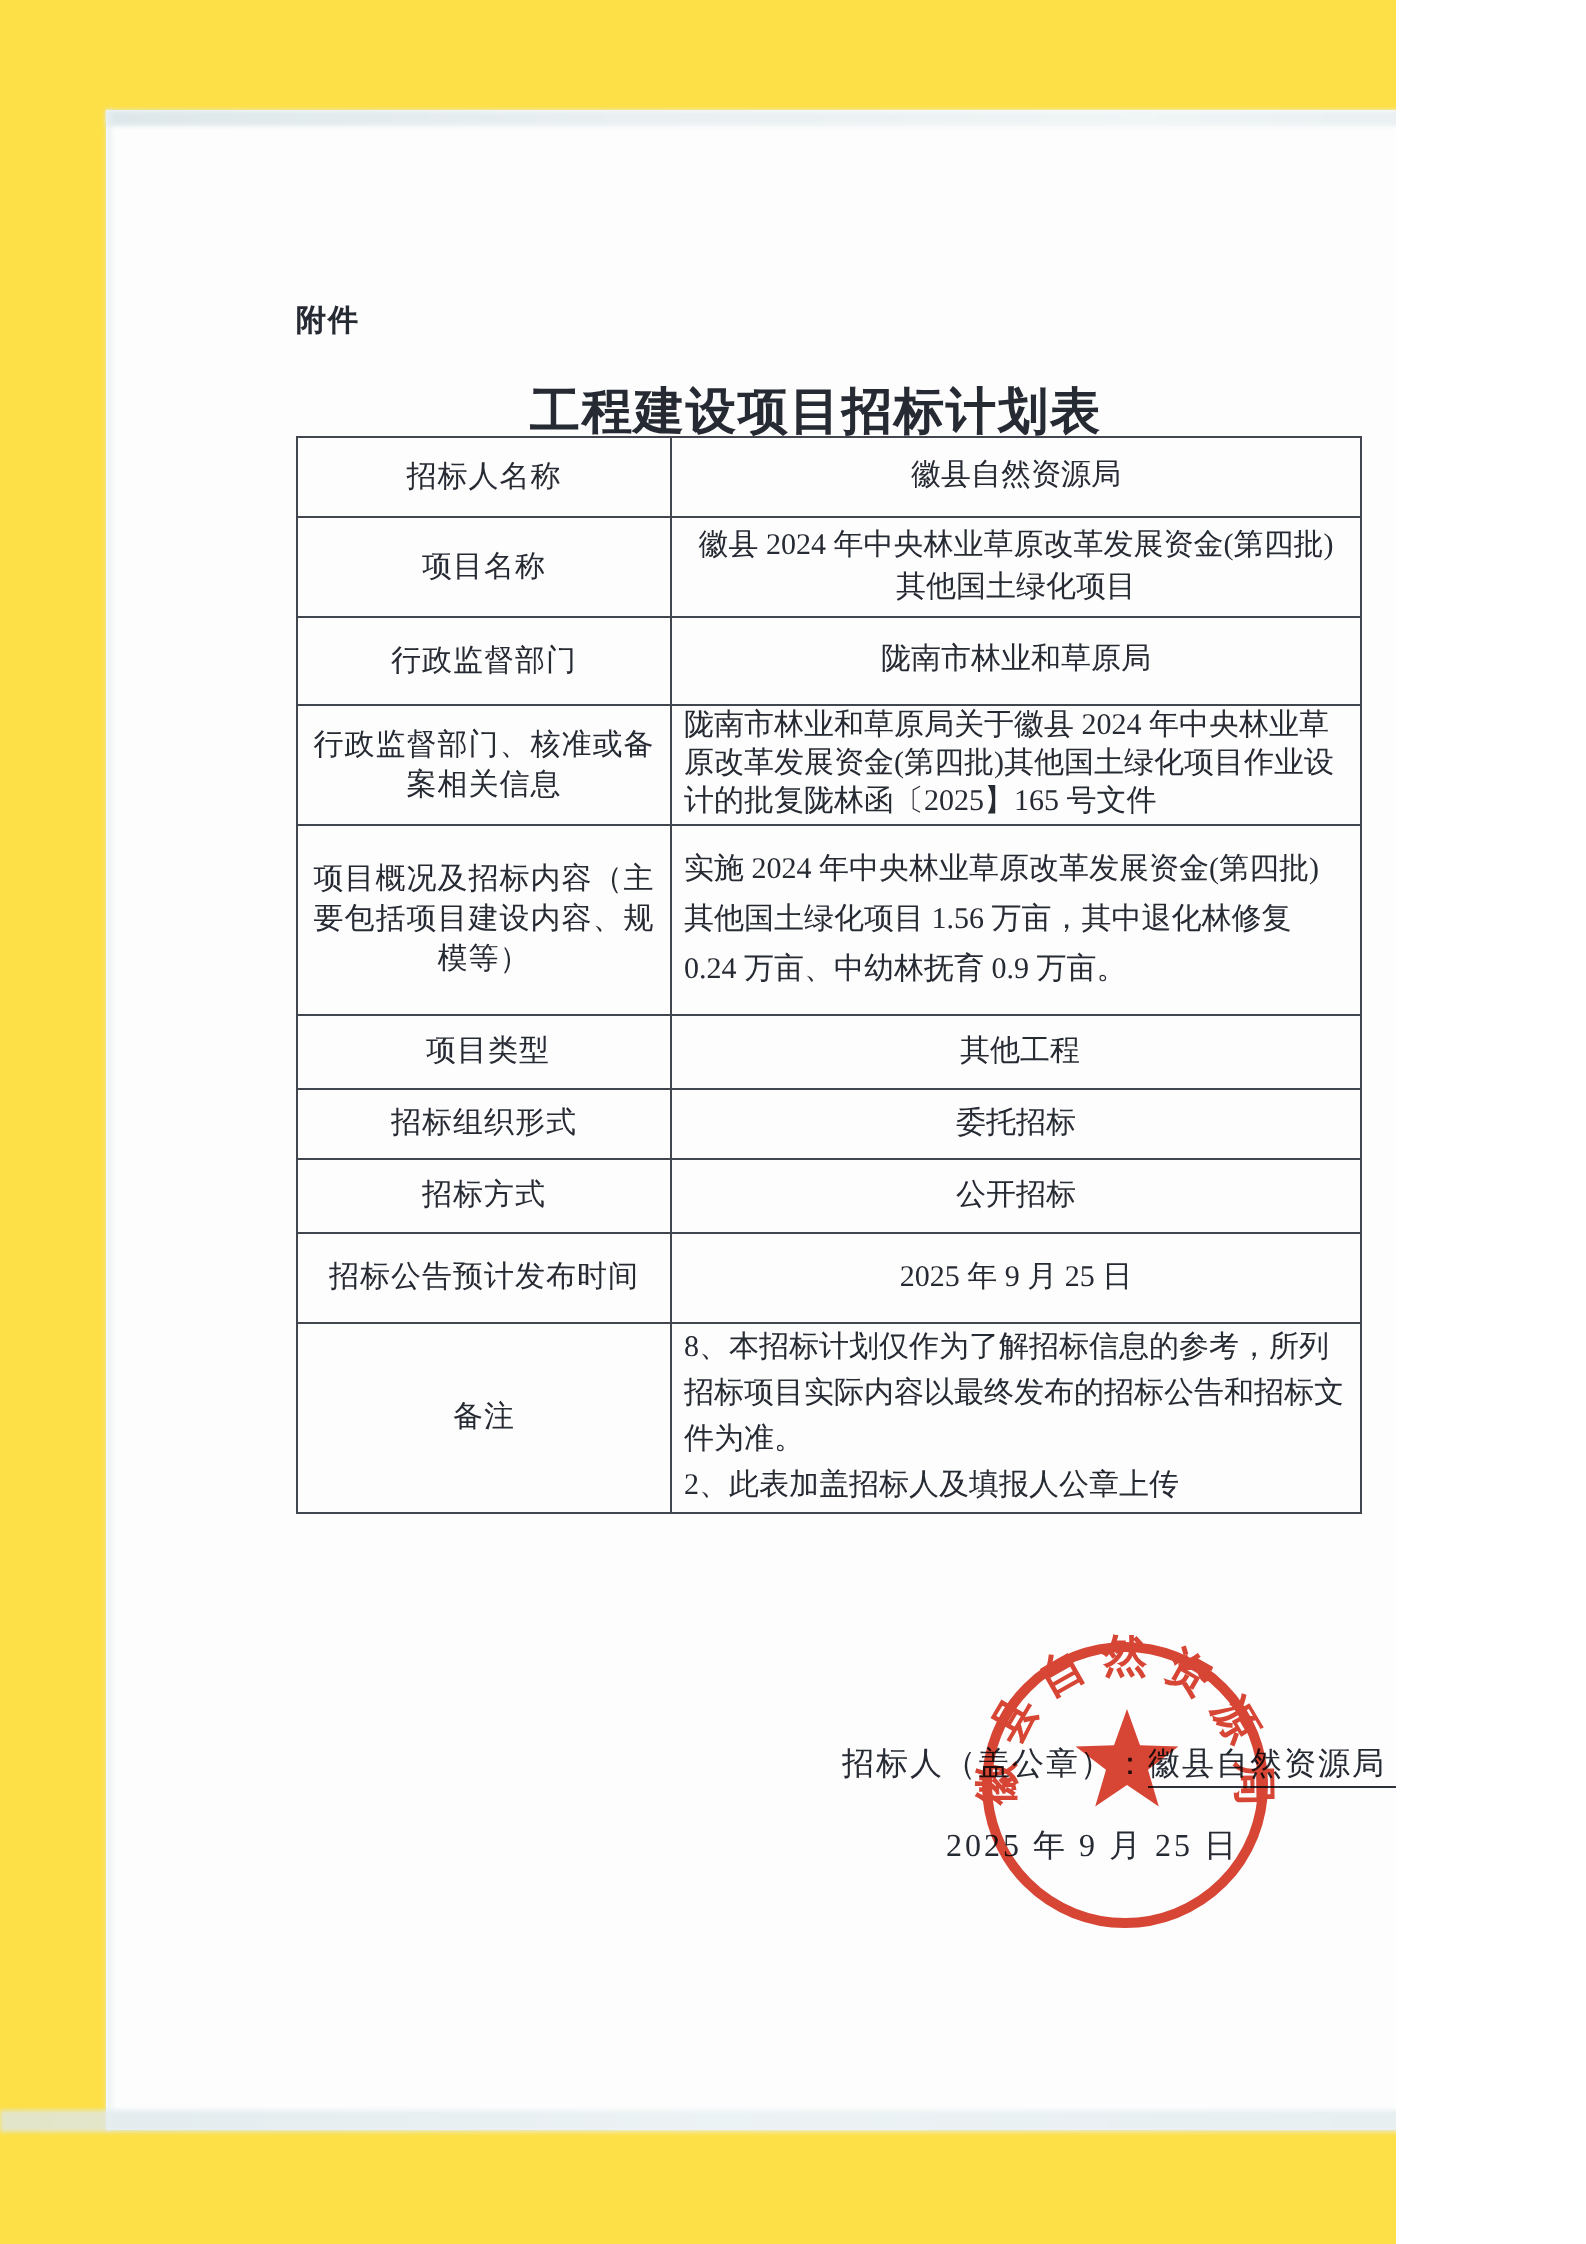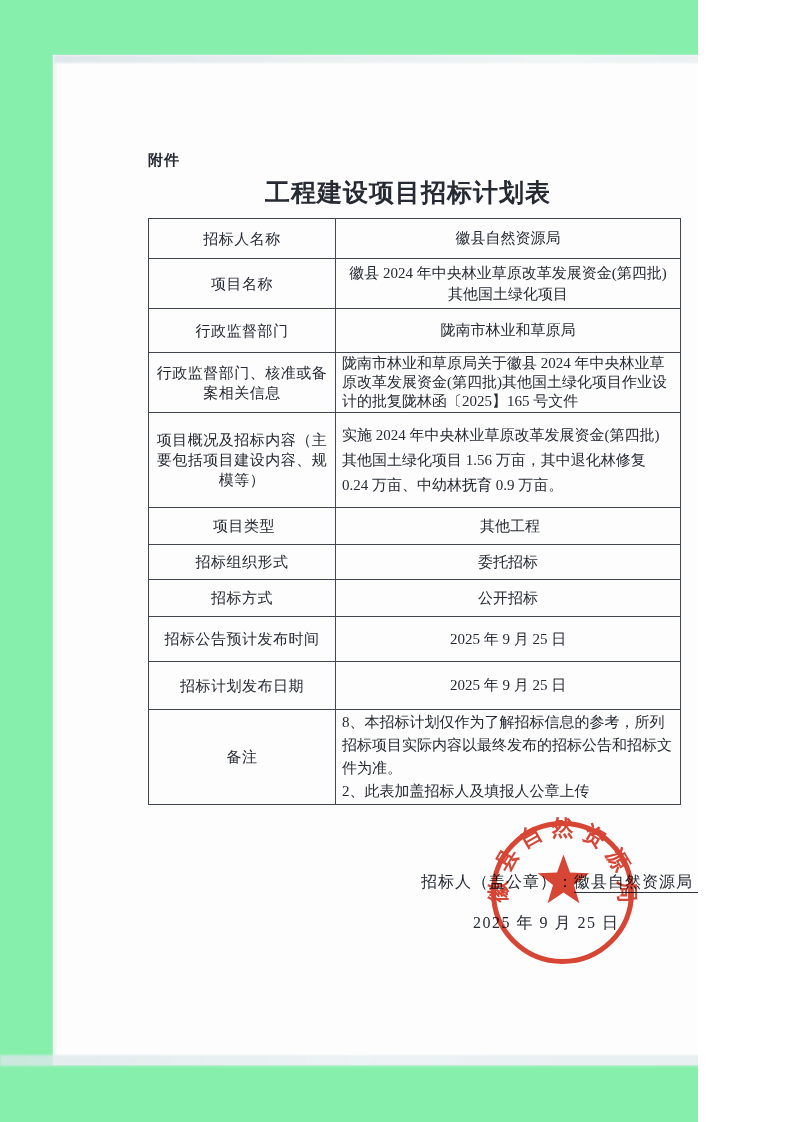--- a/index.html
+++ b/index.html
@@ -1,18 +1,18 @@
 <!DOCTYPE html>
 <html><head>
 <meta charset="utf-8">
 <style>
   html,body{margin:0;padding:0;background:#ffffff;}
   #stage{
     position:relative;width:698px;height:1122px;overflow:hidden;
-    background:#86efac;
+    background:#fde047;
     font-family:"Liberation Serif","DejaVu Serif",serif;
     color:#262a33;
   }
   
   #paper{
     position:absolute;left:53px;top:55px;width:740px;height:1010px;
     background:#fdfdfd;
   }
   .streak-top{
     position:absolute;left:53px;top:55px;width:740px;height:8px;
@@ -26,21 +26,21 @@
   }
   .edge-left{
     position:absolute;left:53px;top:55px;width:3px;height:1010px;
     background:#e6eef0;filter:blur(1px);opacity:.7;
   }
   .attachment{
     position:absolute;left:148px;top:151px;
     font-size:15px;font-weight:bold;letter-spacing:1px;
   }
   .doc-title{
-    position:absolute;left:148px;top:176px;width:506px;
+    position:absolute;left:148px;top:189px;width:506px;
     text-align:center;font-size:25px;font-weight:bold;letter-spacing:1px;
     padding-left:14px;box-sizing:border-box;
   }
   
   table.plan{
     position:absolute;left:148px;top:218px;width:506px;
     border-collapse:collapse;table-layout:fixed;
   }
   table.plan td{
     border:1.6px solid #41464f;
@@ -122,24 +122,20 @@
         <td class="val vc">委托招标</td>
       </tr>
       <tr class="r9">
         <td class="lbl">招标方式</td>
         <td class="val vc">公开招标</td>
       </tr>
       <tr class="r10">
         <td class="lbl">招标公告预计发布时间</td>
         <td class="val vc">2025 年 9 月 25 日</td>
       </tr>
-      <tr class="r11">
-        <td class="lbl">招标计划发布日期</td>
-        <td class="val vc">2025 年 9 月 25 日</td>
-      </tr>
       <tr class="r12">
         <td class="lbl">备注</td>
         <td class="val vl">8、本招标计划仅作为了解招标信息的参考，所列招标项目实际内容以最终发布的招标公告和招标文件为准。
 2、此表加盖招标人及填报人公章上传</td>
       </tr>
     </tbody>
   </table>
 
   <div class="sign-line">
     <span>招标人（盖公章）：</span><span class="signer">徽县自然资源局</span>

